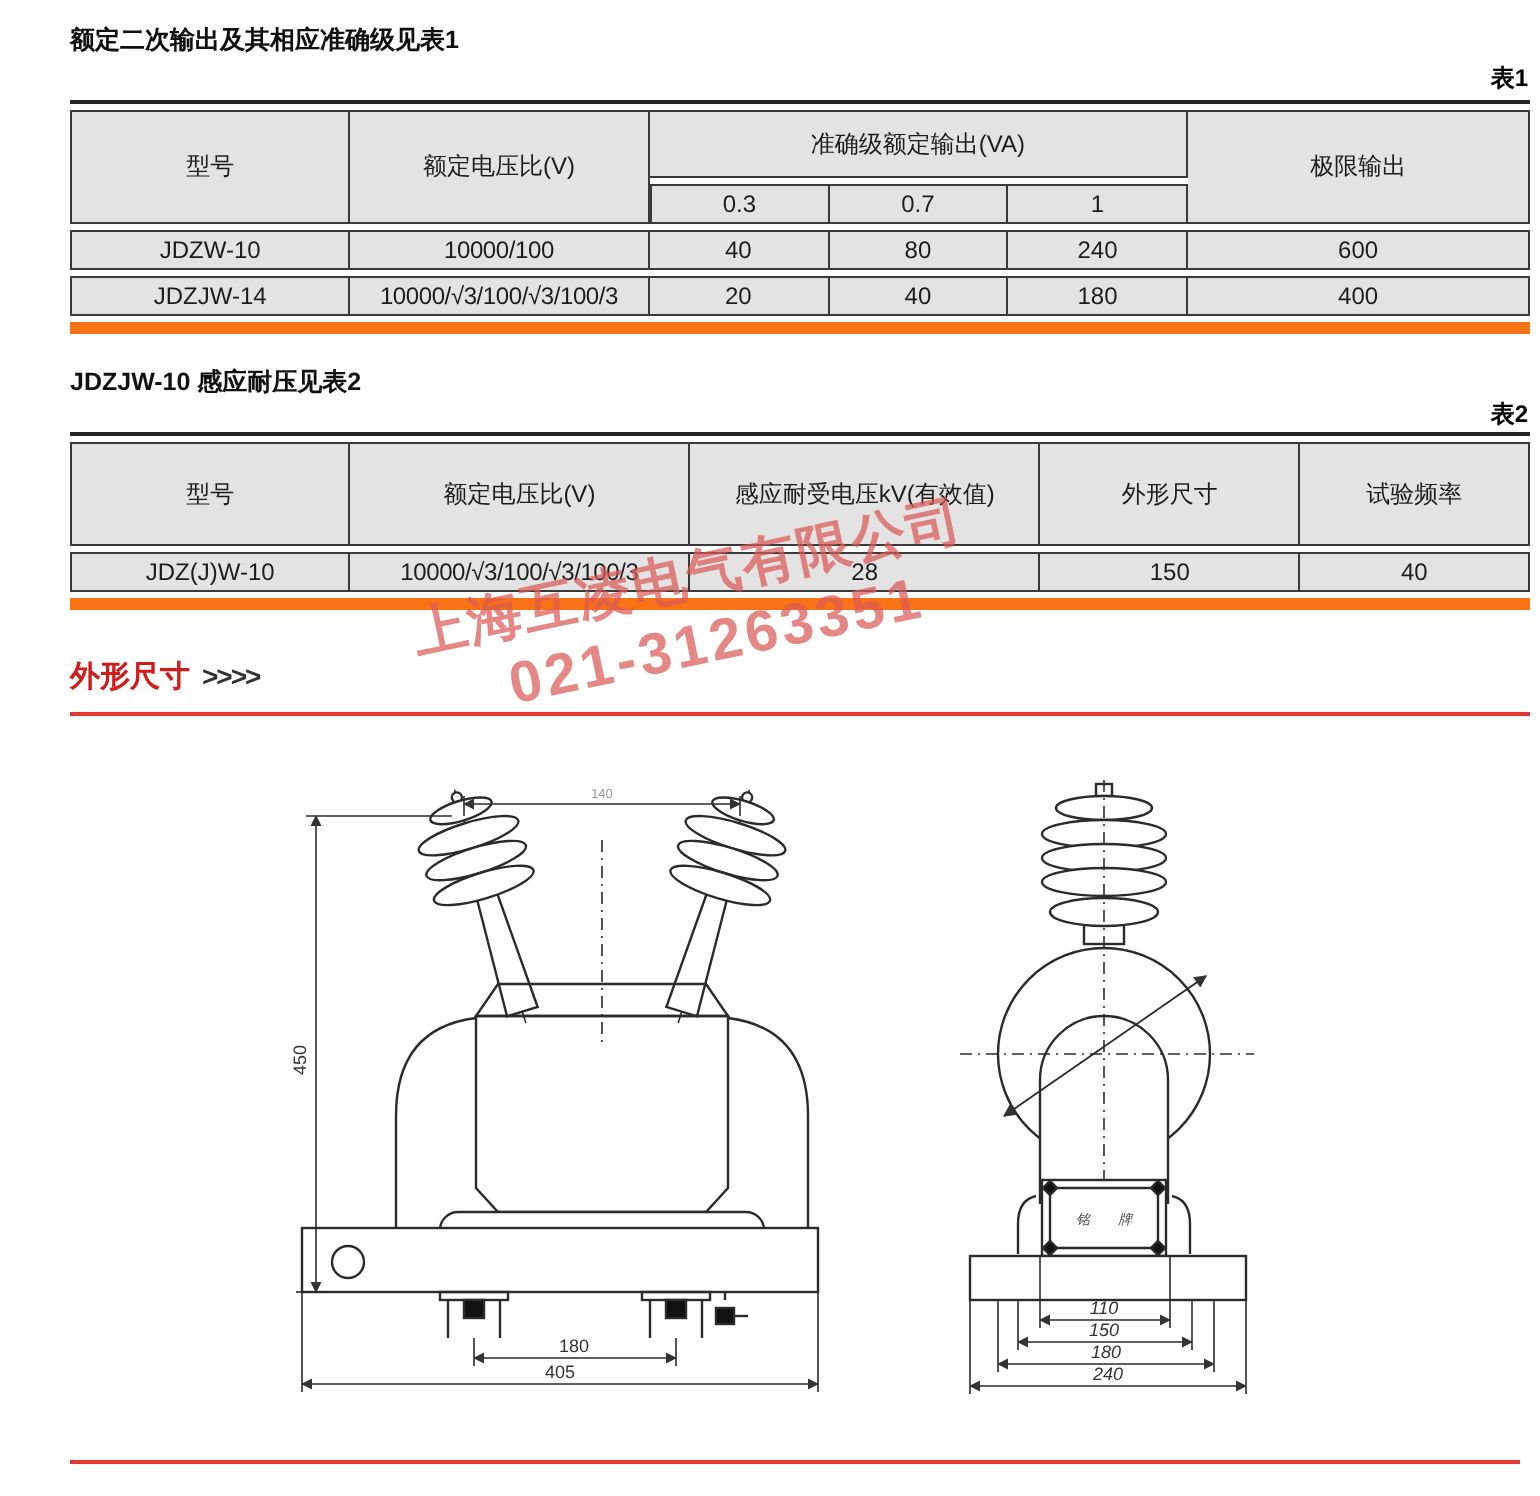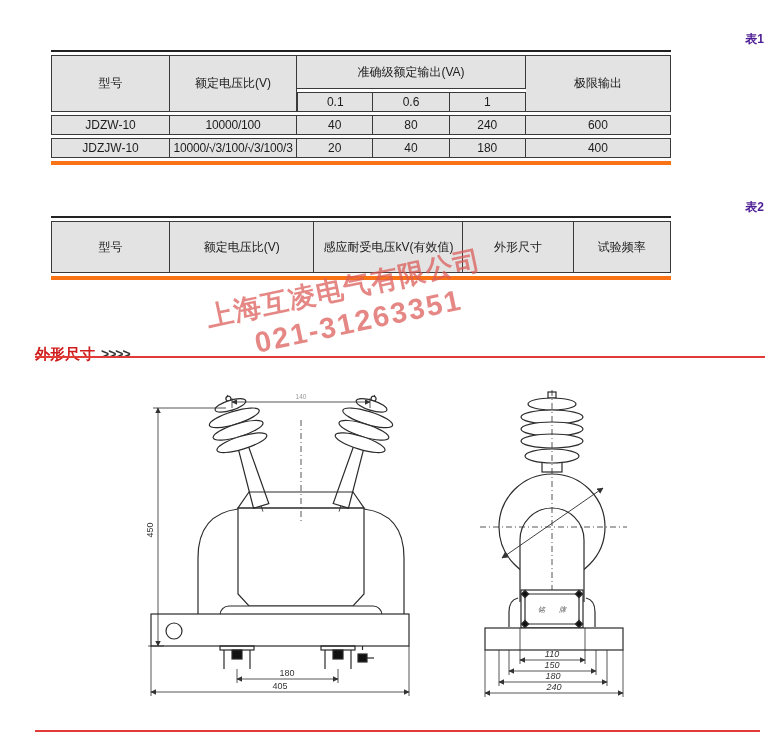--- a/index.html
+++ b/index.html
@@ -1,116 +1,125 @@
 <!DOCTYPE html>
 <html><head>
 <meta charset="utf-8">
 <style>
   * { margin:0; padding:0; box-sizing:border-box; }
   html,body { background:#fff; }
   body { font-family:"Liberation Sans","DejaVu Sans",sans-serif; color:#1a1a1a; }
   #page { position:relative; width:770px; height:748px; background:#fff; overflow:hidden; }
 
   .sec-title { position:absolute; left:35px; font-size:12.5px; font-weight:bold; color:#111; }
-  .tbl-tag { position:absolute; right:6px; font-size:12px; font-weight:bold; color:#4c1d95; }
-
-  .tblwrap { position:absolute; left:51px; width:620px; border-top:2px solid #222; border-bottom:4px solid #f97316; background:#fff; }
+  .tbl-tag { position:absolute; right:6px; font-size:12px; font-weight:bold; color:#000000; }
+
+  .tblwrap { position:absolute; left:35px; width:730px; border-top:2px solid #222; border-bottom:6px solid #f97316; background:#fff; }
   table.tbl { width:100%; border-collapse:separate; border-spacing:0 3px; }
   table.tbl td { background:#e3e3e3; border-top:1px solid #3a3a3a; border-bottom:1px solid #3a3a3a;
     border-right:1px solid #3a3a3a; text-align:center; font-size:12px; color:#1c1c1c; padding:2px 2px; }
   table.tbl tr td:first-child { border-left:1px solid #3a3a3a; }
   table.tbl .h1 td { height:34px; }
   table.tbl .h2 td { height:20px; }
   table.tbl .dr td { height:20px; }
   table.tbl .tall td { height:52px; }
   .ratio { font-size:11.5px; letter-spacing:-0.2px; }
 
-  #outline-title { position:absolute; left:35px; top:329px; font-size:15px; font-weight:bold; color:#cf1d1d;margin-top:16px; }
+  #outline-title { position:absolute; left:35px; top:329px; font-size:15px; font-weight:bold; color:#cf1d1d; }
   #outline-title .chev { color:#333; font-size:14px; letter-spacing:-1px; margin-left:6px; font-weight:bold; }
   .red-rule { position:absolute; left:35px; width:730px; height:0; border-top:2px solid #e23b35; }
 
   #watermark { position:absolute; left:203px; top:300px; z-index:40; transform:rotate(-12deg);
     transform-origin:left top; color:rgba(219,90,86,0.72); font-weight:bold; pointer-events:none; }
   #watermark .wm1 { font-size:27px; letter-spacing:1px; white-space:nowrap; }
   #watermark .wm2 { font-size:29px; letter-spacing:2px; margin-left:42px; margin-top:1px; white-space:nowrap; }
 
   .drawing { position:absolute; }
   svg text { font-family:"Liberation Sans","DejaVu Sans",sans-serif; fill:#333; }
   .dimtxt { font-size:9px; }
   .dimtxt-faint { font-size:6.5px; fill:#999; }
   .nptxt { font-size:7px; fill:#555; letter-spacing:6px; }
 </style>
 </head>
 <body>
 
 <div id="page">
 
+  <div class="sec-title" style="top:12px;">额定二次输出及其相应准确级见表1</div>
   <div class="tbl-tag" style="top:31px;">表1</div>
 
   <div class="tblwrap" style="top:50px;">
     <table class="tbl">
       <colgroup>
         <col style="width:19.2%">
           <col style="width:20.5%">
           <col style="width:12.3%">
         <col style="width:12.3%">
           <col style="width:12.3%">
           <col style="width:23.4%">
       </colgroup>
       <tbody>
           <tr class="h1">
         <td rowspan="2">型号</td>
         <td rowspan="2">额定电压比(V)</td>
         <td colspan="3">准确级额定输出(VA)</td>
         <td rowspan="2">极限输出</td>
       </tr>
       <tr class="h2">
-        <td>0.1</td>
-        <td>0.6</td>
+        <td>0.3</td>
+        <td>0.7</td>
         <td>1</td>
       </tr>
       <tr class="dr">
         <td>JDZW-10</td>
         <td class="ratio">10000/100</td>
         <td>40</td>
         <td>80</td>
         <td>240</td>
         <td>600</td>
       </tr>
       <tr class="dr">
-        <td>JDZJW-10</td>
+        <td>JDZJW-14</td>
         <td class="ratio">10000/√3/100/√3/100/3</td>
         <td>20</td>
         <td>40</td>
         <td>180</td>
         <td>400</td>
       </tr>
     </tbody>
       </table>
   </div>
 
+  <div class="sec-title" style="top:183px;">JDZJW-10 感应耐压见表2</div>
   <div class="tbl-tag" style="top:199px;text-align:right;">表2</div>
 
   <div class="tblwrap" style="top:216px;">
     <table class="tbl">
       <colgroup>
         <col style="width:19.2%">
           <col style="width:23.3%">
           <col style="width:24.0%">
         <col style="width:17.8%">
           <col style="width:15.7%">
       </colgroup>
       <tbody>
           <tr class="tall">
         <td>型号</td>
         <td>额定电压比(V)</td>
         <td>感应耐受电压kV(有效值)</td>
         <td>外形尺寸</td>
         <td>试验频率</td>
       </tr>
+      <tr class="dr">
+        <td>JDZ(J)W-10</td>
+        <td class="ratio">10000/√3/100/√3/100/3</td>
+        <td>28</td>
+        <td>150</td>
+        <td>40</td>
+      </tr>
     </tbody>
       </table>
   </div>
 
   <div id="outline-title">
     <span>外形尺寸</span><span class="chev">&gt;&gt;&gt;&gt;</span>
   </div>
   <div class="red-rule" style="top:356px;"></div>
 
   <div class="drawing" style="left:136px; top:388px;">

